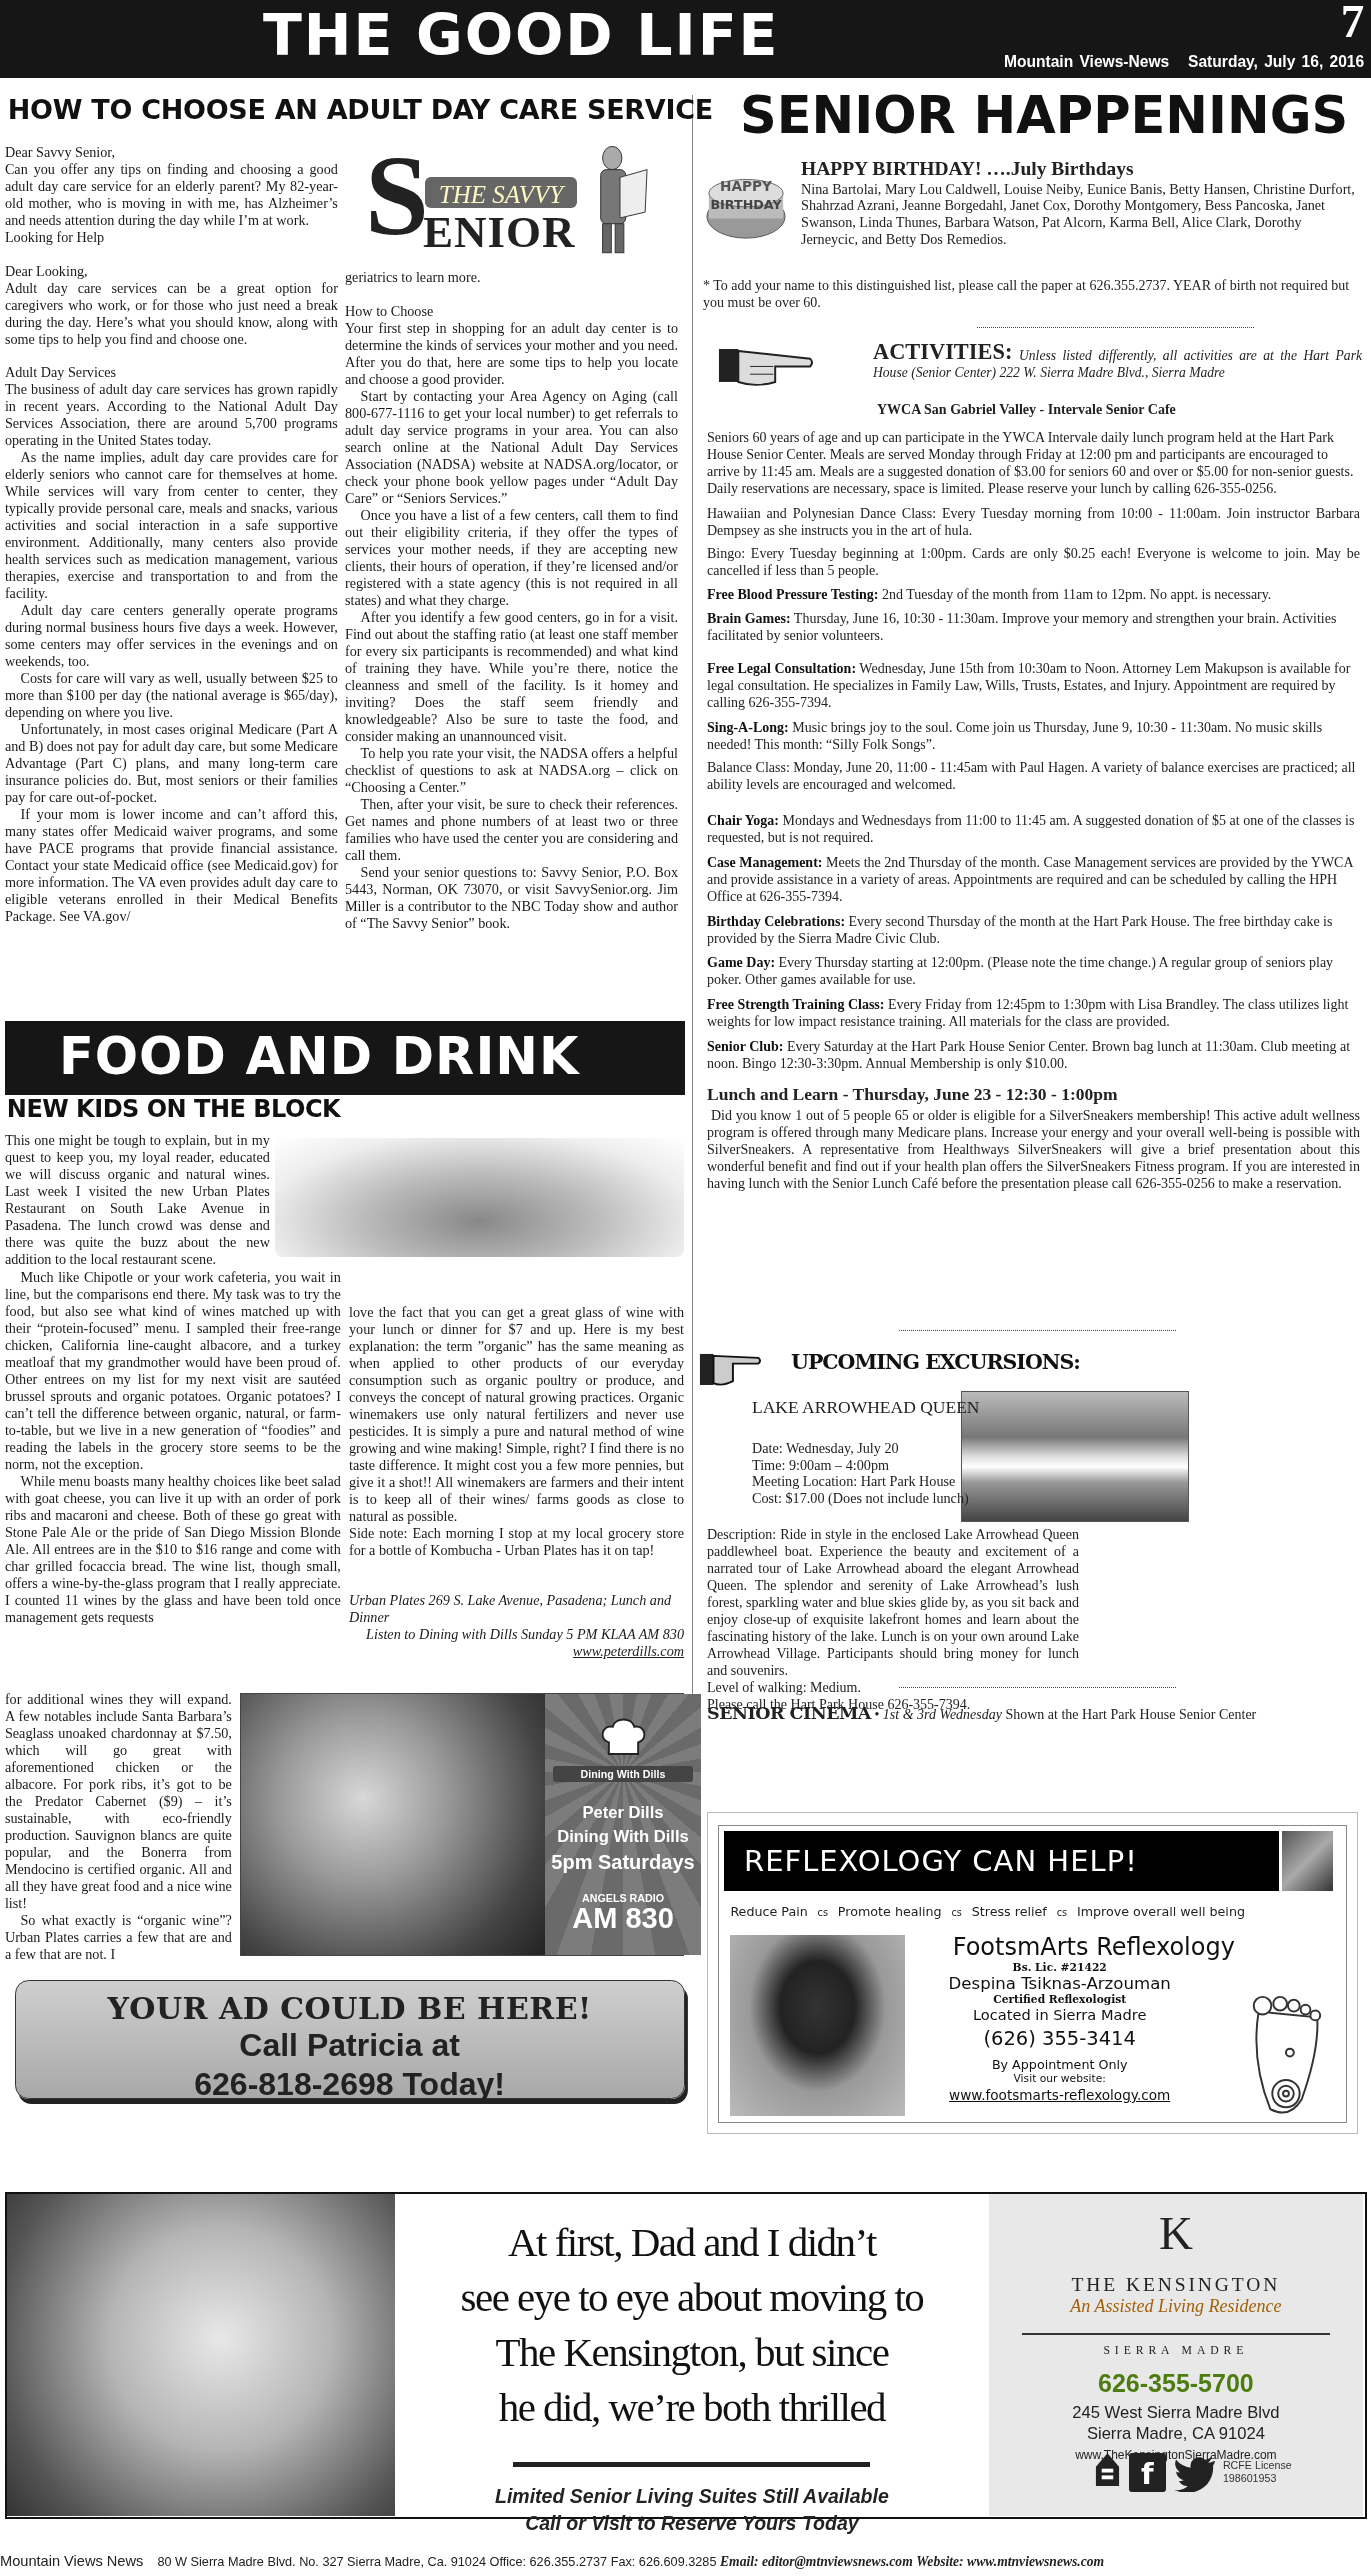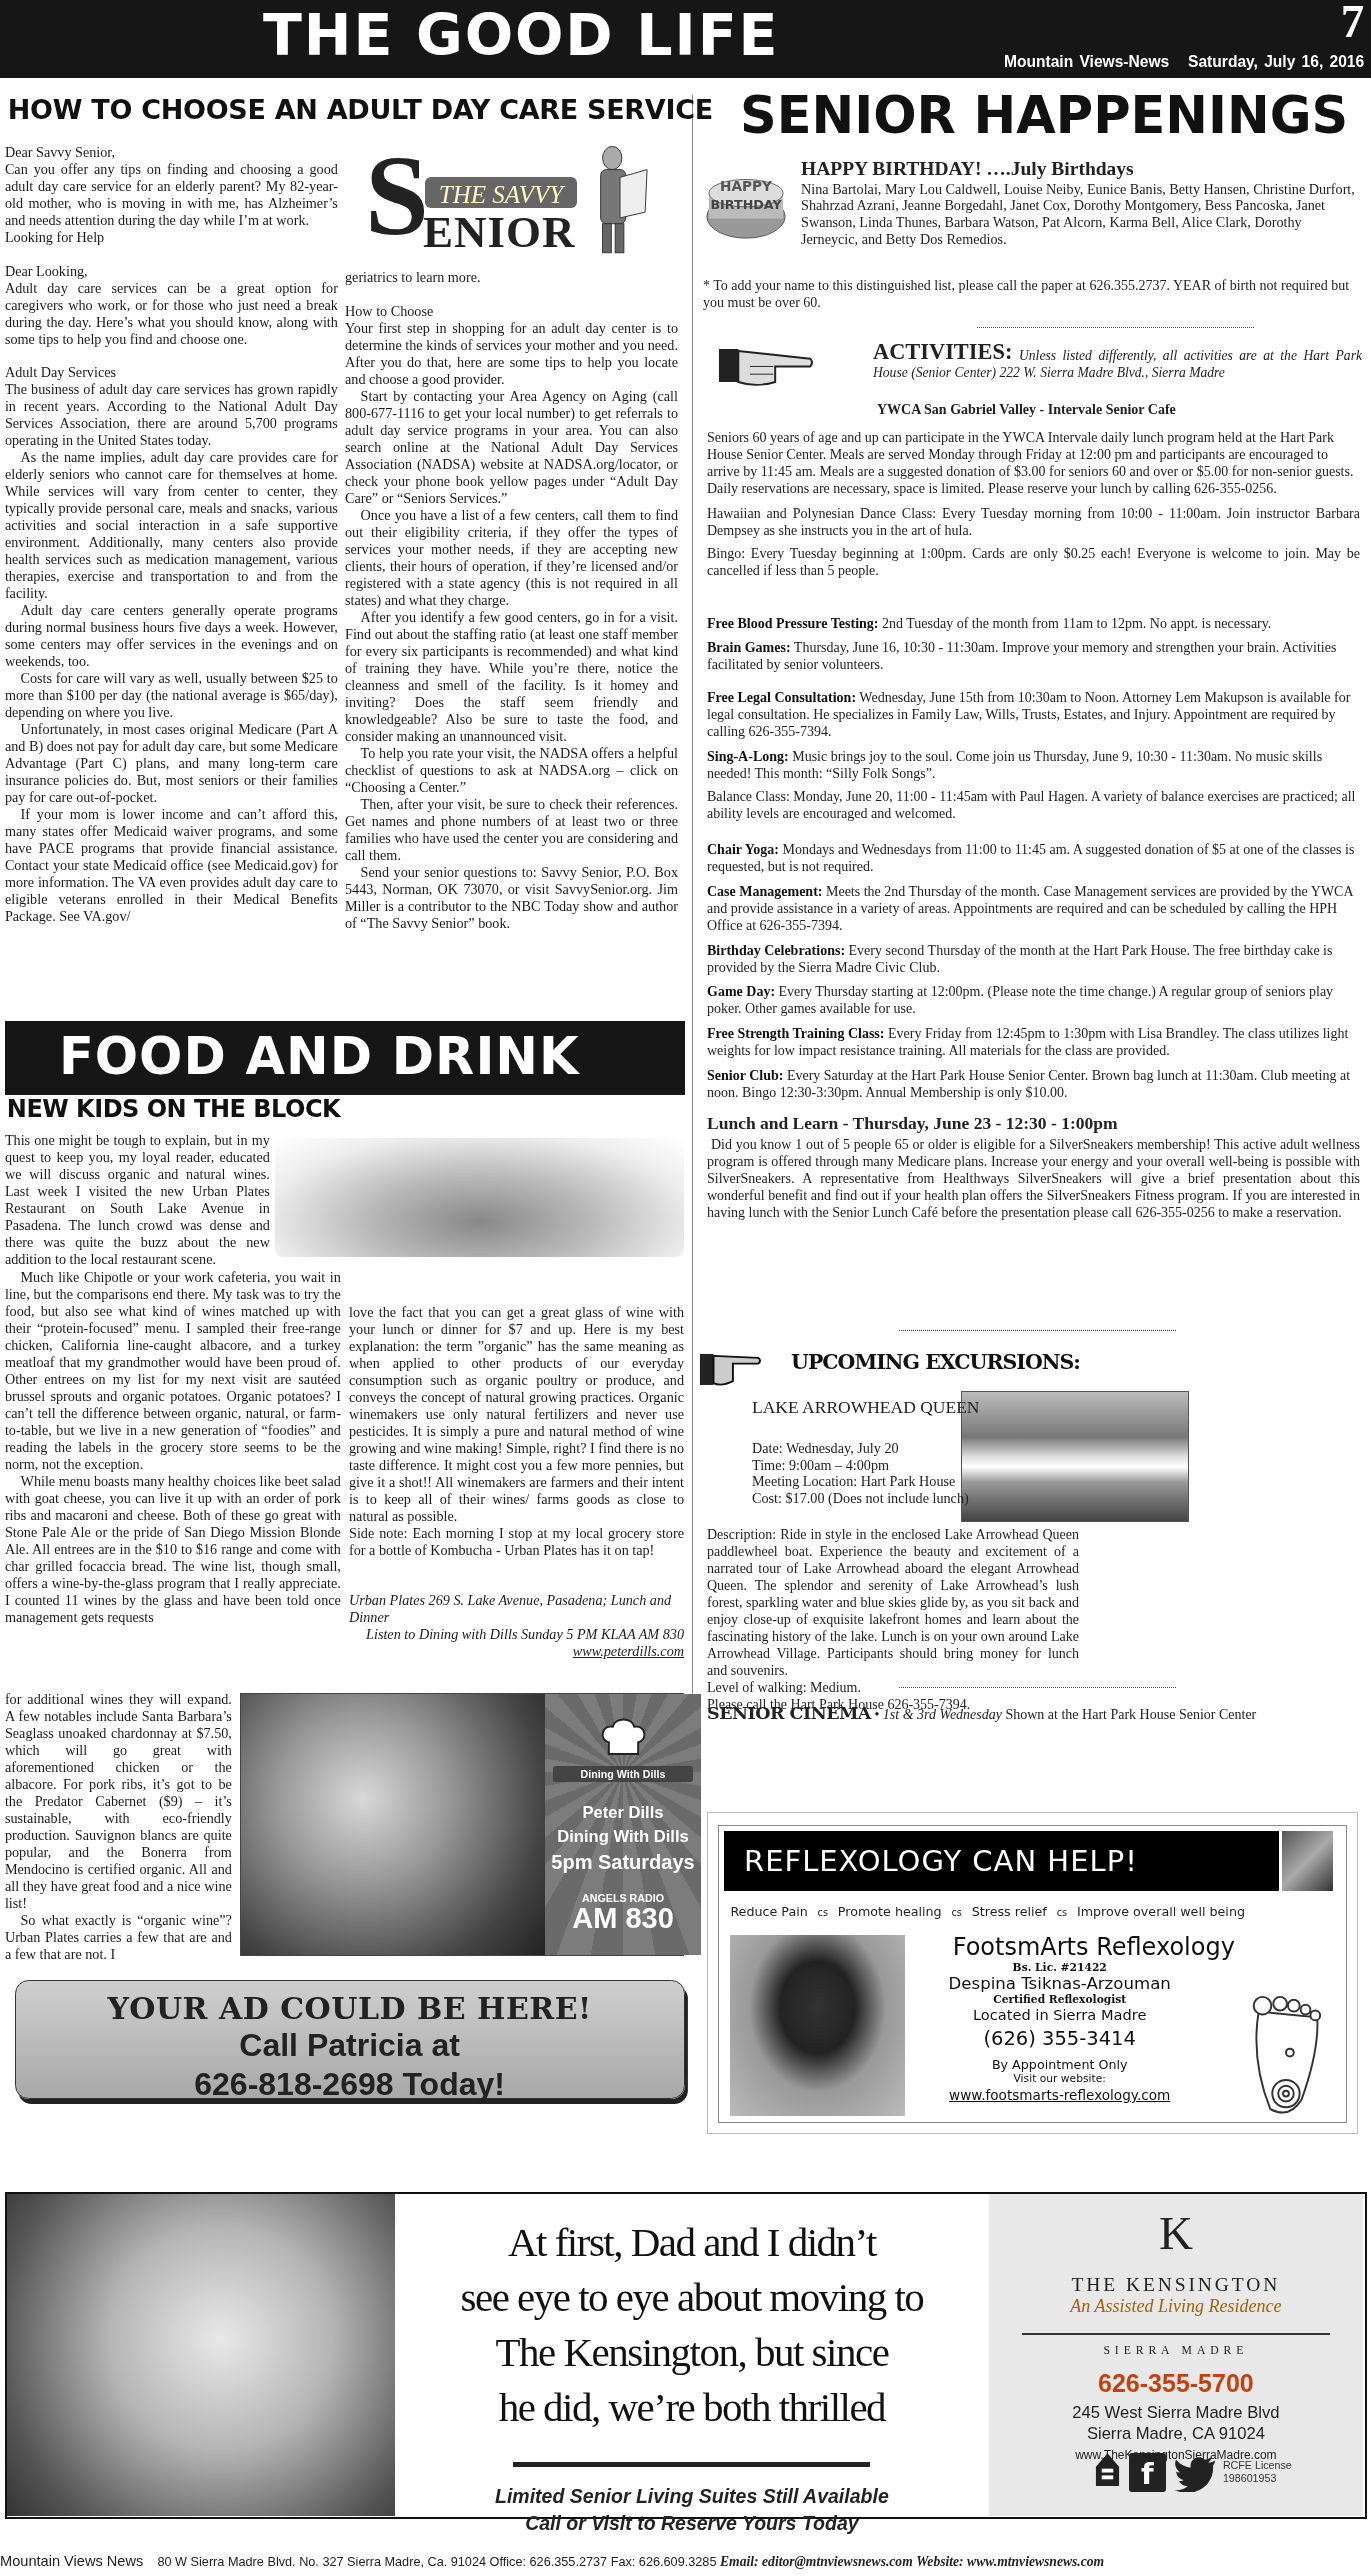--- a/index.html
+++ b/index.html
@@ -194,21 +194,21 @@
 </div>
 <div class="abs rc" style="left:873px; top:347px; width:489px; font-style:italic; font-size:13.6px; text-indent:146px; text-align:justify;">Unless listed differently, all activities are at the Hart Park House  (Senior  Center) 222 W. Sierra Madre Blvd., Sierra Madre</div>
 
 <div class="abs rc" style="left:877px; top:401px; font-weight:bold; font-size:14px;">YWCA San Gabriel Valley - Intervale Senior Cafe</div>
 
 <div class="abs rc" style="left:707px; top:429px; width:653px;">
   <p>Seniors 60 years of age and up can participate in the YWCA Intervale daily lunch program held at the Hart Park House Senior Center. Meals are served Monday through Friday at 12:00 pm and participants are encouraged to arrive by 11:45 am. Meals are a suggested donation of $3.00 for seniors 60 and over or $5.00 for non-senior guests. Daily reservations are necessary, space is limited. Please reserve your lunch by calling 626-355-0256.</p>
   <p style="margin-top:7.8px; text-align:justify;">Hawaiian and Polynesian Dance Class: Every Tuesday morning from 10:00 - 11:00am. Join instructor Barbara Dempsey as she instructs you in the art of hula.</p>
   <p style="margin-top:5.8px; text-align:justify;">Bingo: Every Tuesday beginning at 1:00pm. Cards are only $0.25 each! Everyone is welcome to join. May be cancelled if less than 5 people.</p>
 
-  <p style="margin-top:36px;"><b>Free Blood Pressure Testing:</b><span> 2nd Tuesday of the month from 11am to 12pm. No appt. is necessary.</span></p>
+  <p style="margin-top:7px;"><b>Free Blood Pressure Testing:</b><span> 2nd Tuesday of the month from 11am to 12pm. No appt. is necessary.</span></p>
   <p style="margin-top:7.8px;"><b>Brain Games:</b><span> Thursday, June 16, 10:30 - 11:30am. Improve your memory and strengthen your brain. Activities facilitated by senior volunteers.</span></p>
   <p style="margin-top:15.6px;"><b>Free Legal Consultation:</b><span> Wednesday, June 15th  from 10:30am to Noon. Attorney Lem Makupson is available for legal consultation. He specializes in Family Law, Wills, Trusts, Estates, and Injury. Appointment are required by calling 626-355-7394.</span></p>
   <p style="margin-top:7.8px;"><b>Sing-A-Long:</b><span> Music brings joy to the soul. Come join us Thursday, June 9, 10:30 - 11:30am. No music skills needed! This month: “Silly Folk Songs”.</span></p>
   <p style="margin-top:5.8px;">Balance Class: Monday, June 20, 11:00 - 11:45am with Paul Hagen. A variety of balance exercises are practiced; all ability levels are encouraged and welcomed.</p>
 
   <p style="margin-top:19.5px;"><b>Chair Yoga:</b><span> Mondays and Wednesdays from 11:00 to 11:45 am. A suggested donation of $5 at one of the classes is requested, but is not required.</span></p>
   <p style="margin-top:7.8px;"><b>Case Management:</b><span> Meets the 2nd Thursday of the month. Case Management services are provided by the YWCA and provide assistance in a variety of areas. Appointments are required and can be scheduled by calling the HPH Office at 626-355-7394.</span></p>
   <p style="margin-top:7.8px;"><b>Birthday Celebrations:</b><span> Every second Thursday of the month at the Hart Park House. The free birthday cake is provided by the Sierra Madre Civic Club.</span></p>
   <p style="margin-top:7.8px;"><b>Game Day:</b><span> Every Thursday starting at 12:00pm. (Please note the time change.) A regular group of seniors play poker. Other games available for use.</span></p>
   <p style="margin-top:7.8px;"><b>Free Strength Training Class:</b><span> Every Friday from 12:45pm to 1:30pm with Lisa Brandley. The class utilizes light weights for low impact resistance training. All materials for the class are provided.</span></p>
@@ -302,21 +302,21 @@
     <div style="width:357px; height:4.9px; background:#222; margin:27px auto 15.6px;"></div>
     <div style="font-family:'Liberation Sans',sans-serif; font-weight:bold; font-style:italic; font-size:19.5px; line-height:27px; color:#222;">Limited Senior Living Suites Still Available</div>
     <div style="font-family:'Liberation Sans',sans-serif; font-weight:bold; font-style:italic; font-size:19.5px; line-height:27px; color:#222;">Call or Visit to Reserve Yours Today</div>
   </div>
   <div class="right">
     <div style="font-family:'Liberation Serif',serif; font-size:47px; line-height:55px; margin-top:11.7px; color:#222;">K</div>
     <div style="font-family:'Liberation Serif',serif; font-size:19.5px; letter-spacing:2.9px; margin-top:13.6px; color:#222;">THE KENSINGTON</div>
     <div style="font-family:'Liberation Serif',serif; font-style:italic; font-size:18px; color:#a16207;">An Assisted Living Residence</div>
     <div style="width:308px; height:1.9px; background:#333; margin:15.6px auto 9.7px;"></div>
     <div style="font-family:'Liberation Serif',serif; font-size:11.7px; letter-spacing:4.9px; color:#222;">SIERRA MADRE</div>
-    <div style="font-family:'Liberation Sans',sans-serif; font-weight:bold; font-size:25px; margin-top:11.7px; color:#c2410c;">626-355-5700</div>
+    <div style="font-family:'Liberation Sans',sans-serif; font-weight:bold; font-size:25px; margin-top:11.7px; color:#4d7c0f;">626-355-5700</div>
     <div style="font-family:'Liberation Sans',sans-serif; font-size:16.6px; line-height:21.4px; margin-top:3.9px; color:#222;">245 West Sierra Madre Blvd</div>
     <div style="font-family:'Liberation Sans',sans-serif; font-size:16.6px; line-height:21.4px; color:#222;">Sierra Madre, CA 91024</div>
     <a href="#" style="display:block; font-family:'Liberation Sans',sans-serif; font-size:12px; line-height:21.4px; color:#222; text-decoration:none;">www.TheKensingtonSierraMadre.com</a>
     <div style="position:absolute; left:105px; top:255px; width:273px; height:55px;">
       <svg style="position:absolute; left:0; top:0;" width="27" height="49" viewBox="0 0 28 50">
         <path d="M2 18 L14 4 L26 18 L26 38 L2 38 Z" fill="#222"></path>
         <rect x="8" y="20" width="12" height="4" fill="#fff"></rect>
         <rect x="8" y="27" width="12" height="4" fill="#fff"></rect>
       </svg>
       <div style="position:absolute; left:35px; top:3.9px; width:37px; height:39px; background:#222; color:#fff; font-family:'DejaVu Sans',sans-serif; font-weight:bold; font-size:29px; text-align:center; line-height:43px; border-radius:2.9px;">f</div>

